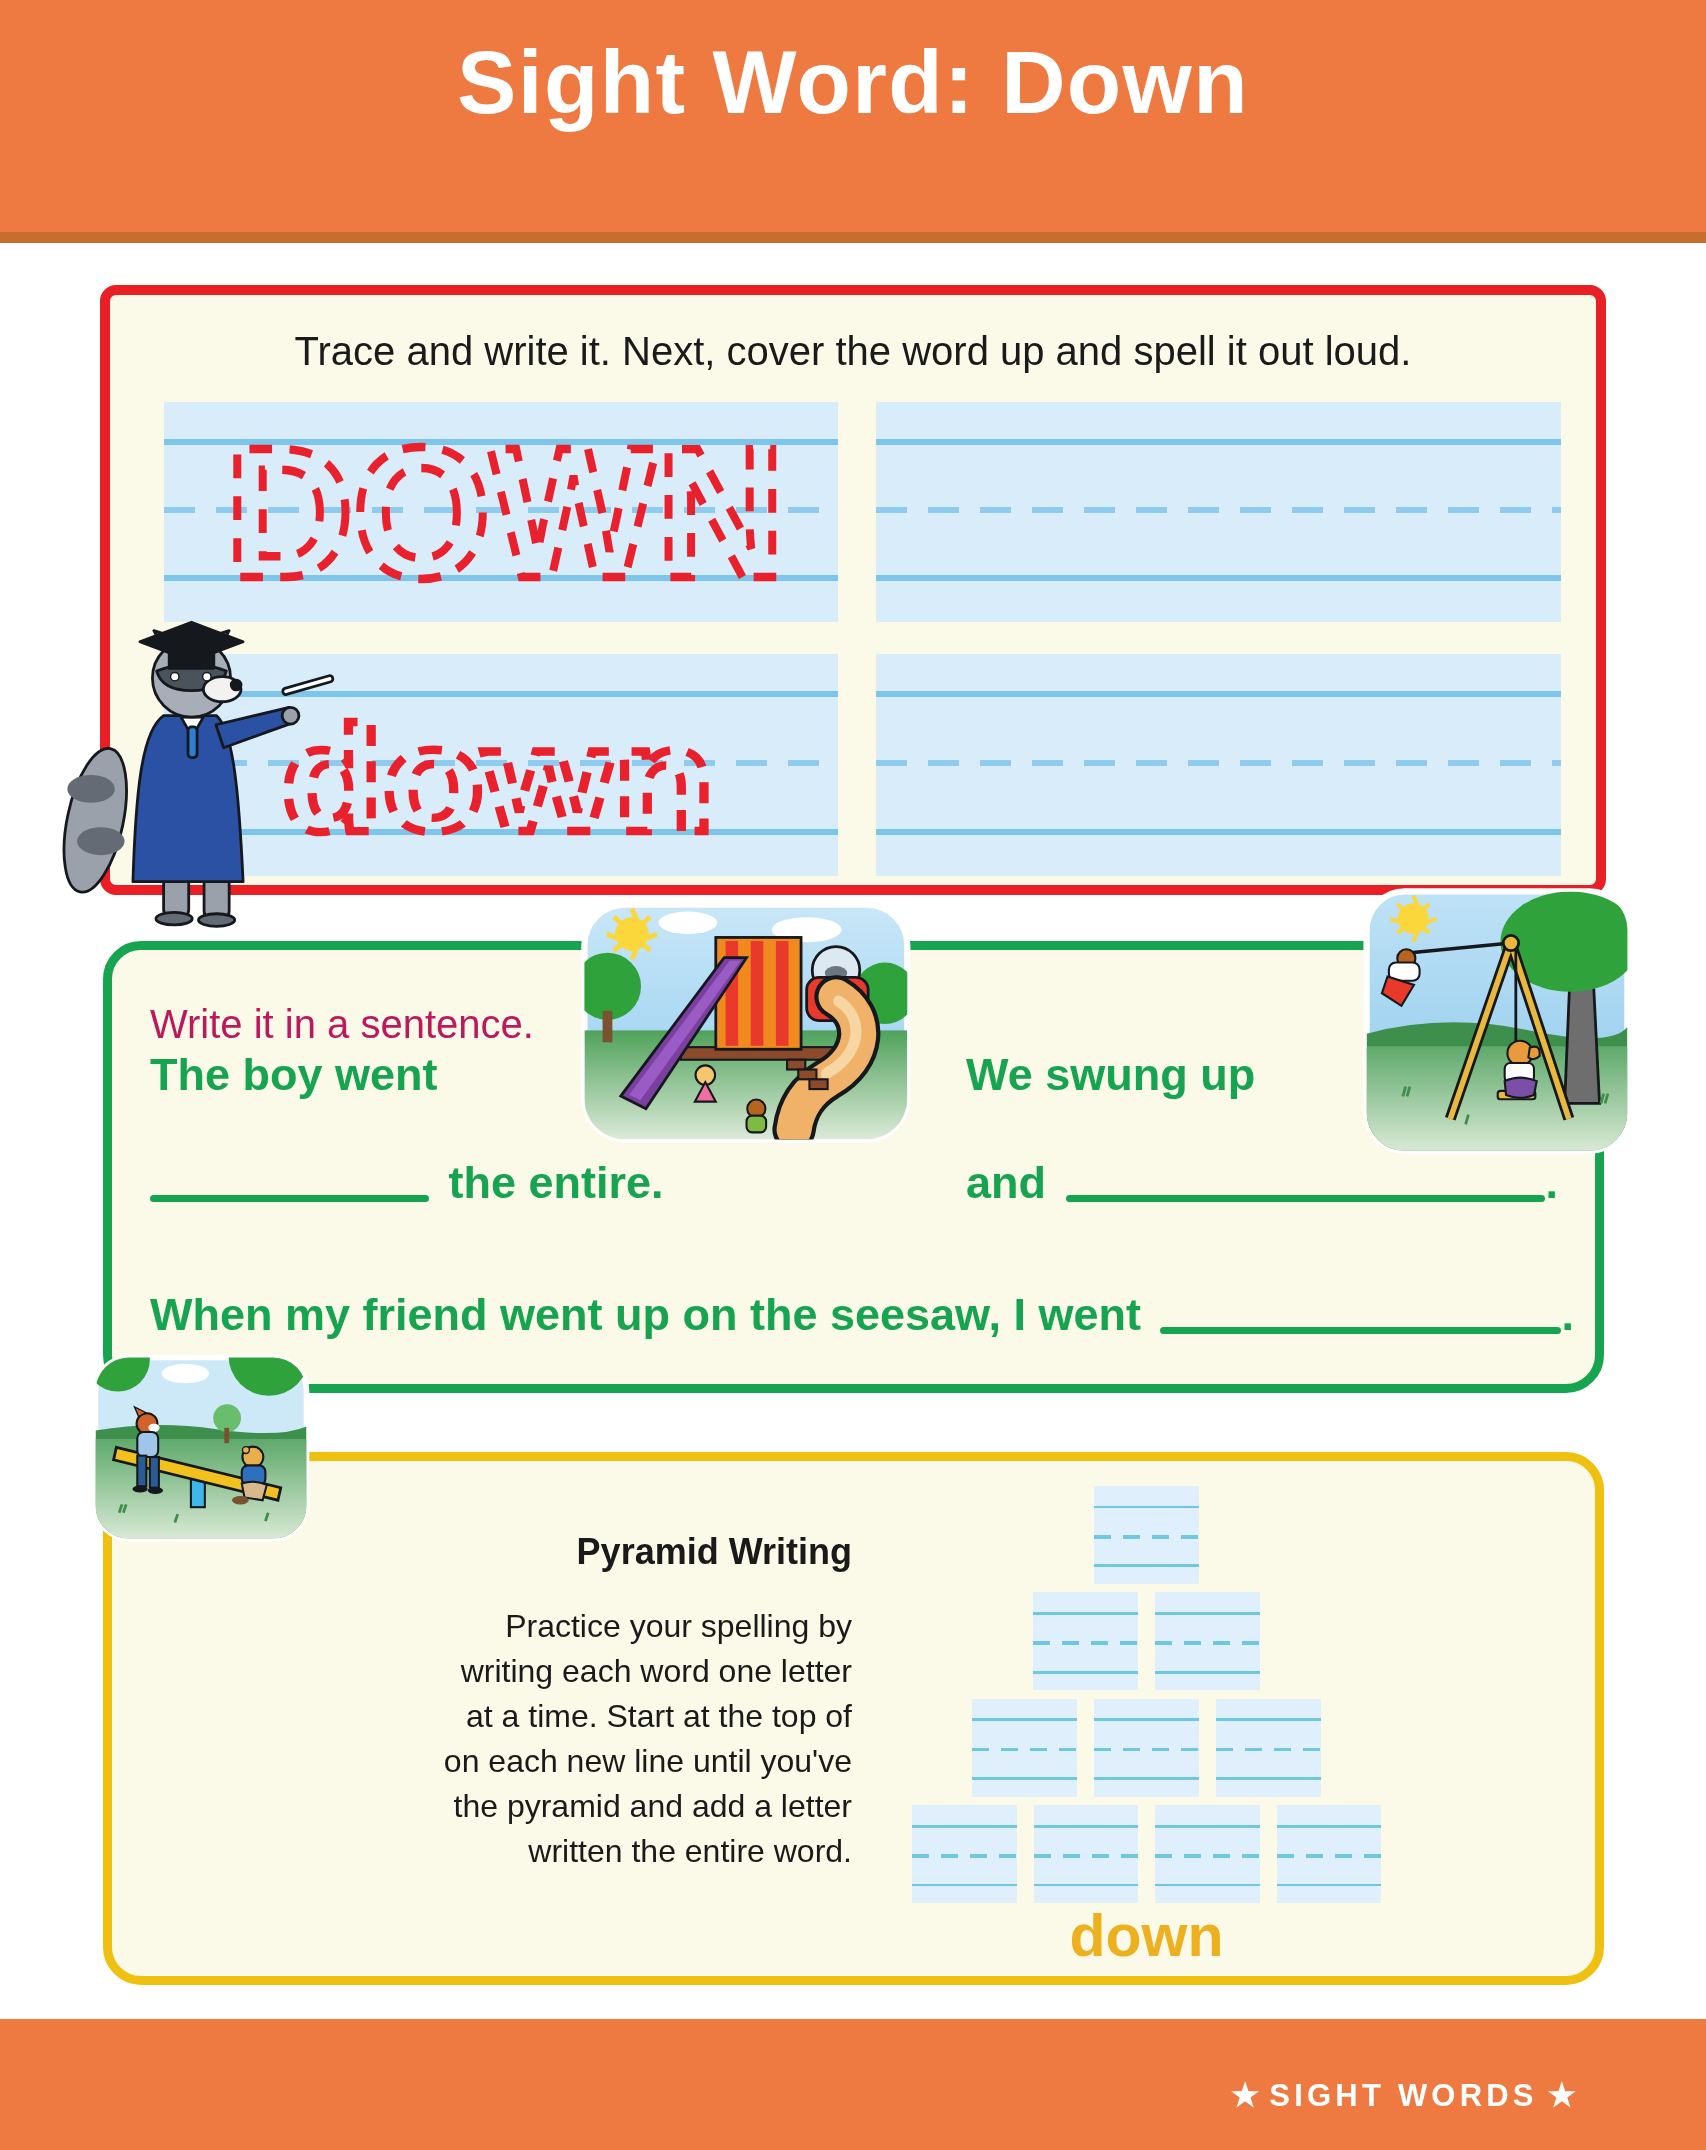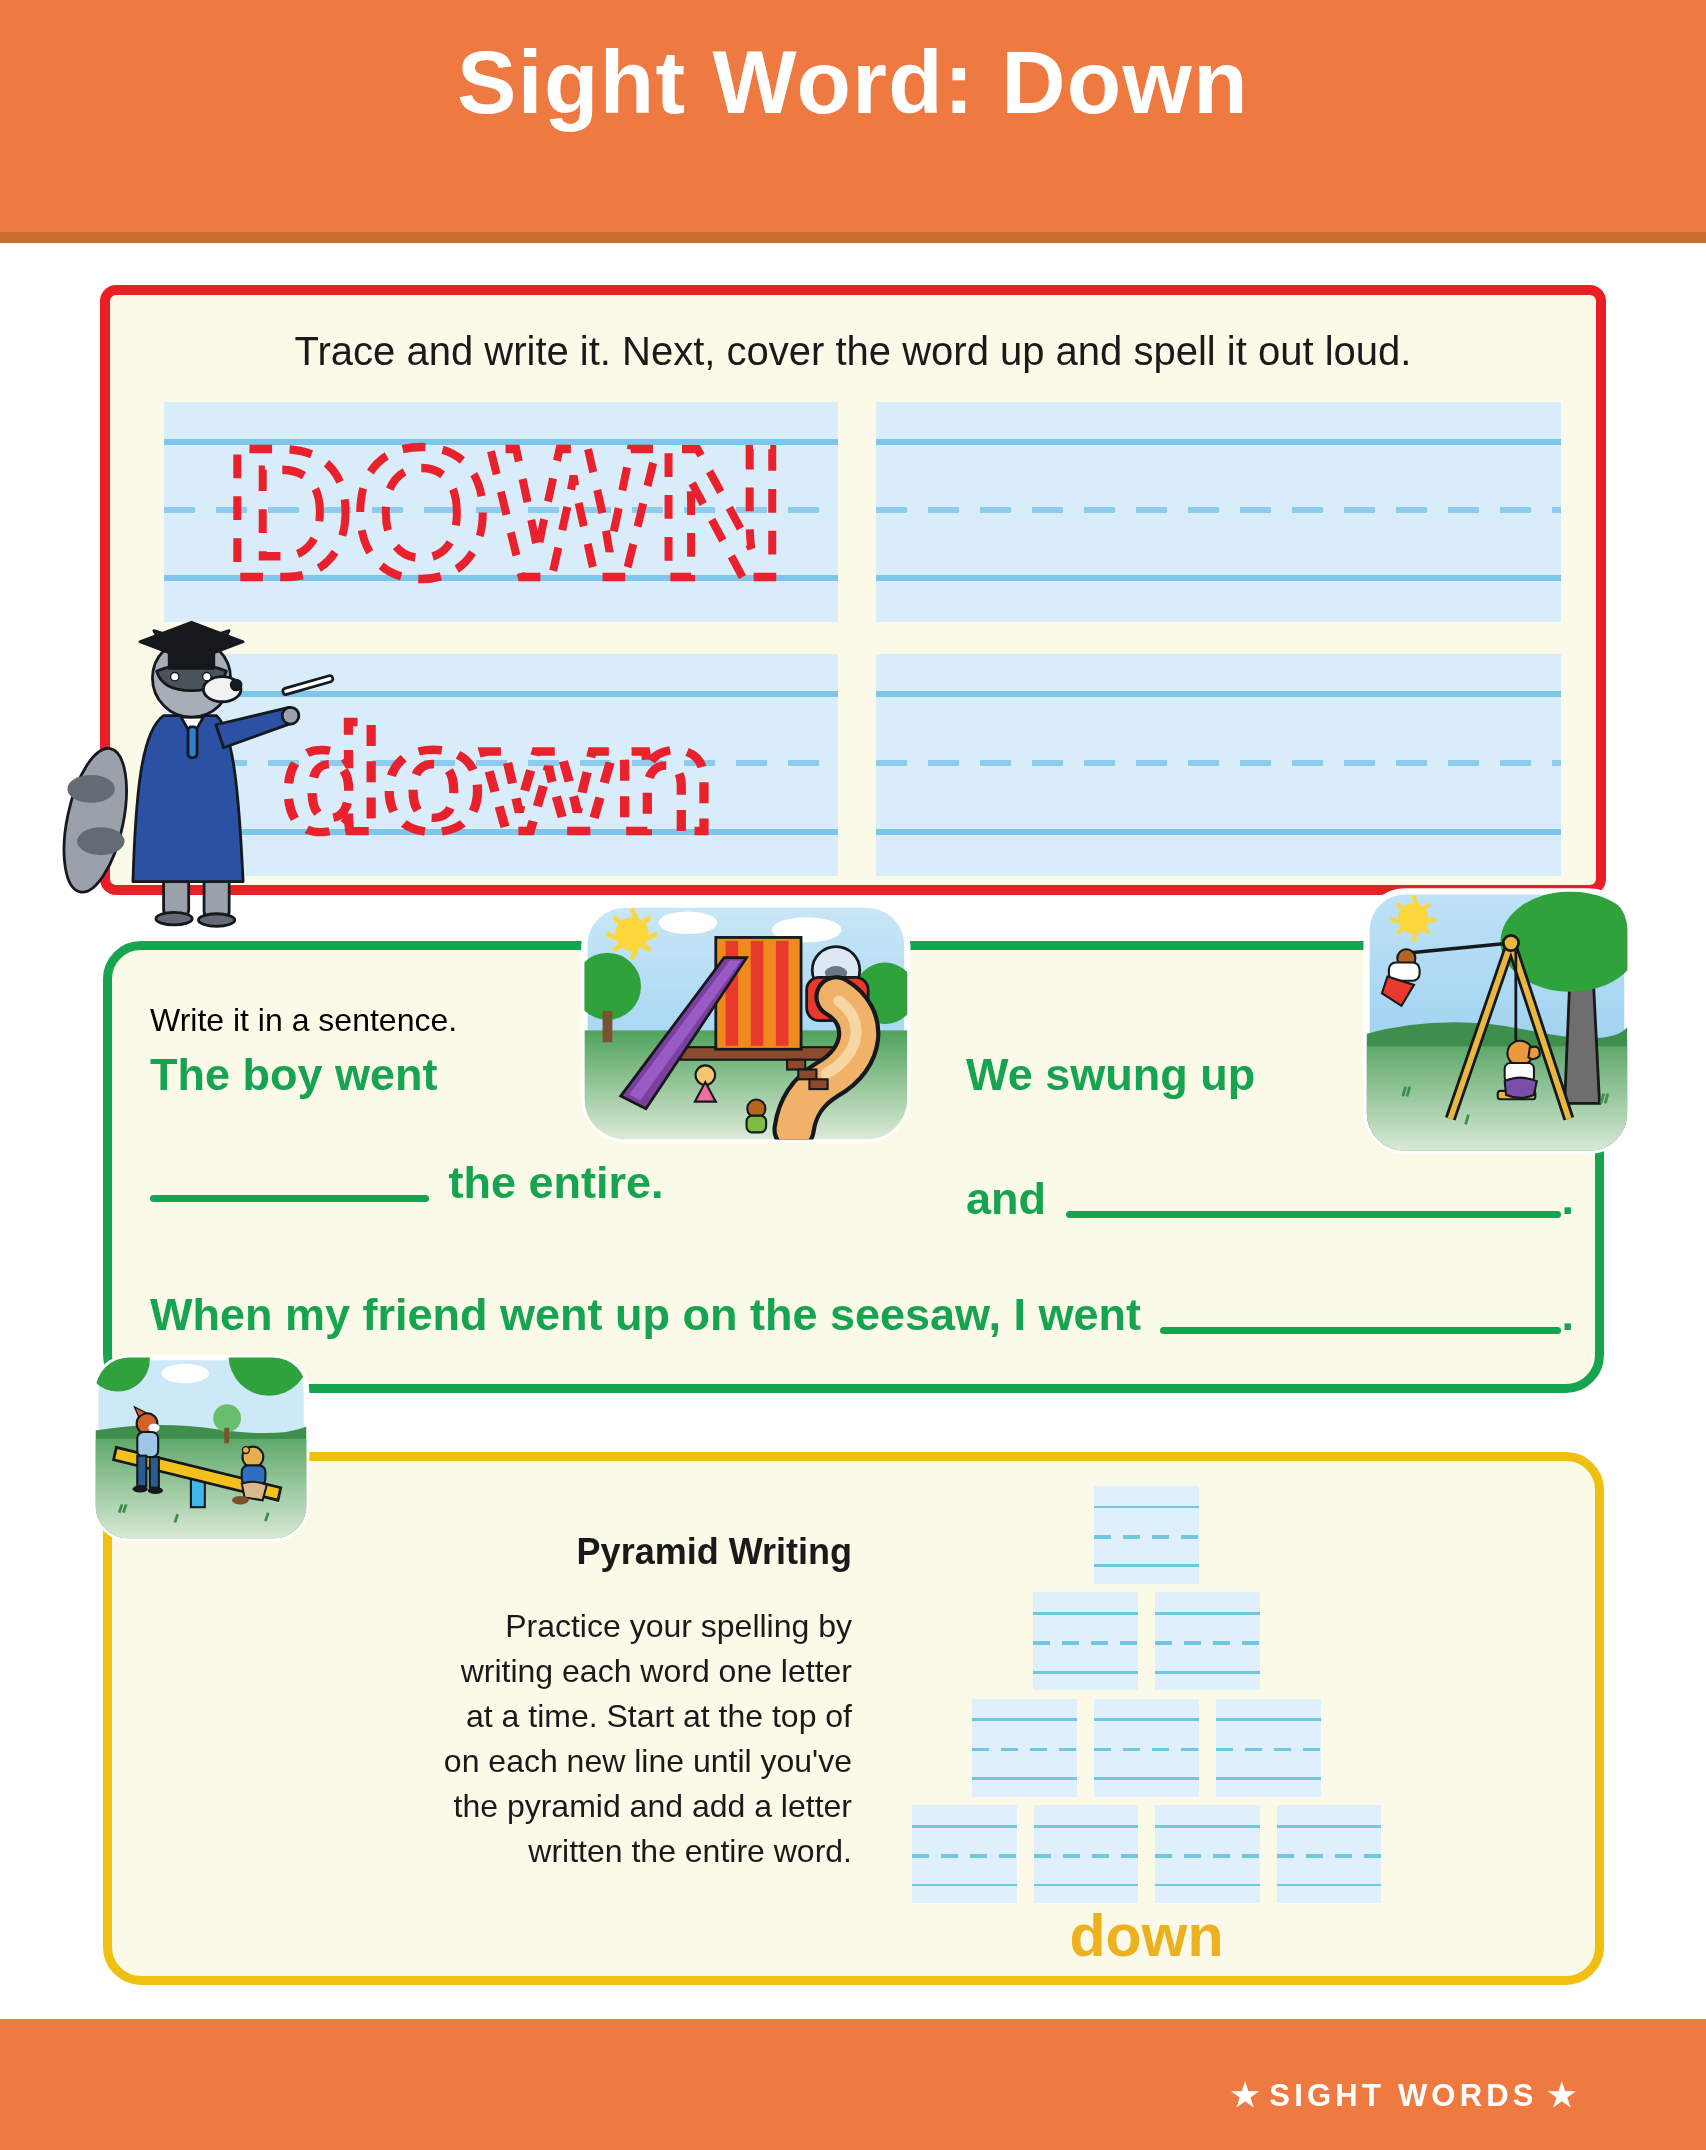--- a/index.html
+++ b/index.html
@@ -28,27 +28,27 @@
   
   .panel{position:absolute;background:#D9ECFA;}
   .wl{position:absolute;left:0;right:0;}
   .wl.solid{height:5.6px;background:#7EC5EB;}
   .wl.dashed{height:6.3px;background:repeating-linear-gradient(90deg,#8FCBEE 0 31px,transparent 31px 52px);}
   .trace-svg{position:absolute;left:0;top:0;width:100%;height:100%;overflow:visible;}
   .trace-text{font-family:"Liberation Sans",sans-serif;font-weight:bold;fill:none;
               stroke:#E8212D;stroke-width:12;}
 
   
-  .sent-head{left:38px;top:52px;color:#000000;font-size:32px;}
+  .sent-head{left:38px;top:52px;color:#be185d;font-size:40px;}
   .green-t{color:#17A450;font-weight:bold;font-size:45px;white-space:nowrap;text-align:right;}
   .s1-lead{left:38px;top:99px;}
   .s2-lead{left:854px;top:99px;}
   .sent-row{display:flex;align-items:flex-end;}
   .row2-left{left:38px;top:207px;width:614px;}
-  .row2-right{left:854px;top:207px;right:21px;margin-top:16px;}
+  .row2-right{left:854px;top:207px;right:37px;}
   .row3{left:38px;top:339px;right:21px;}
   .blank{height:7px;background:#17A450;border-radius:3.5px;margin-bottom:7px;}
   .blank.fixed{width:279px;}
   .blank.grow{flex:1;min-width:126px;}
   .gap{width:19.5px;flex:none;}
 
   
   .pyr-text{left:112px;top:70px;width:628px;text-align:right;color:#1a1a1a;}
   .pyr-heading{font-size:36px;font-weight:bold;margin-bottom:31px;}
   .pyr-line{font-size:32px;line-height:45px;}

